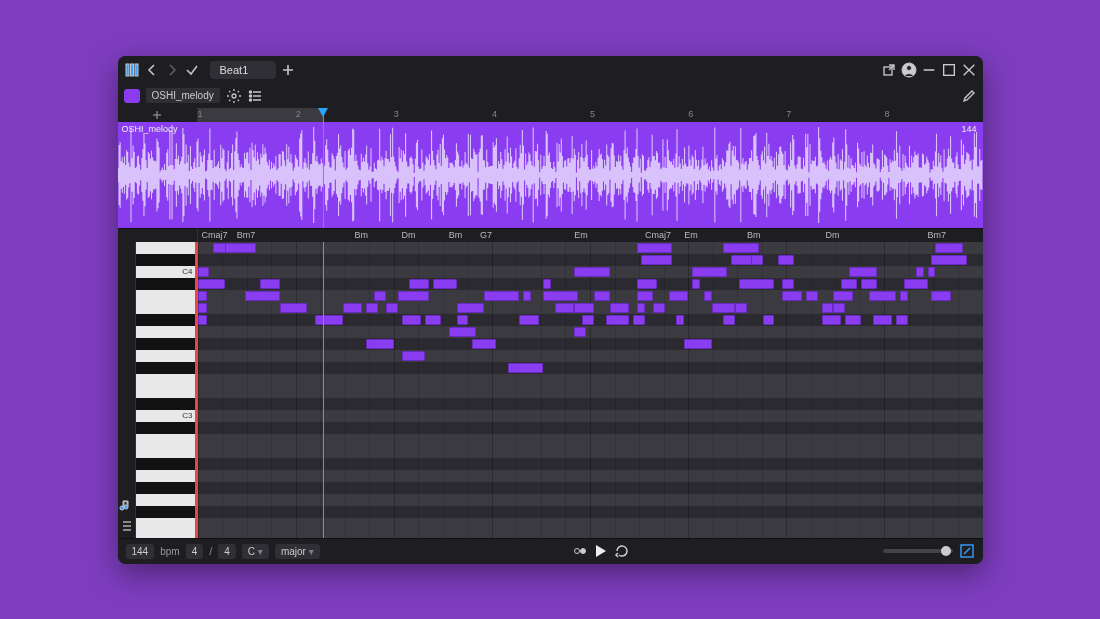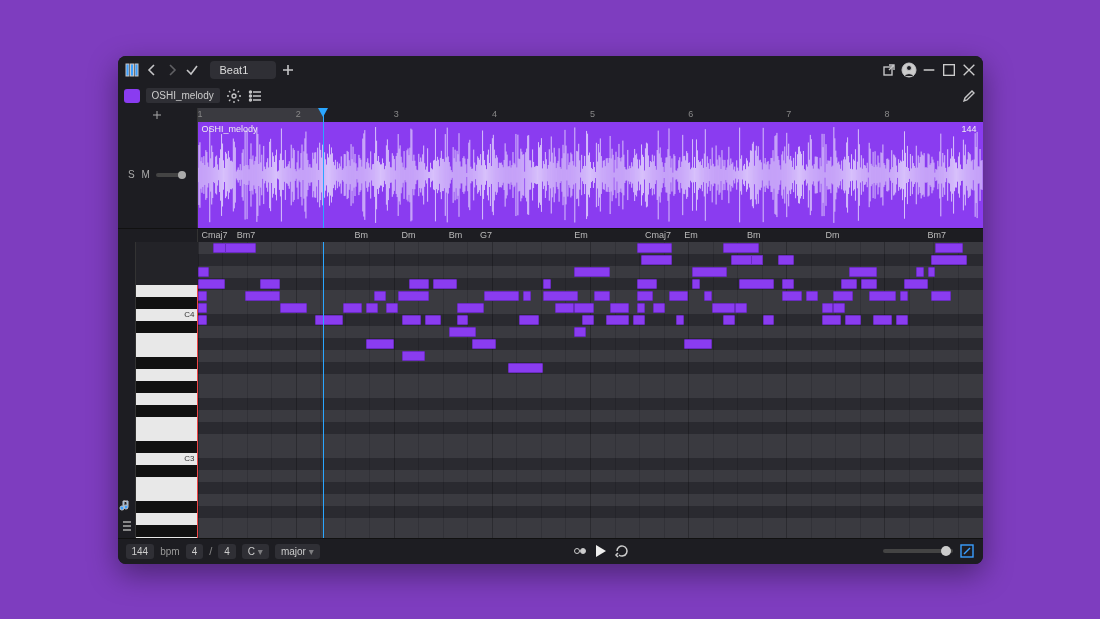--- a/index.html
+++ b/index.html
@@ -35,21 +35,21 @@
 .wave svg { position:absolute; top:0; left:0; width:100%; height:100%; }
 .playline { position:absolute; top:0; bottom:0; width:1px; background:#2AA6FF; z-index:5; pointer-events:none; }
 
 .chordRow { height:14px; display:flex; border-top:1px solid #111; }
 .chordL { width:80px; background:#1d1d22; border-right:1px solid #333; }
 .chords { flex:1; position:relative; background:#1d1d22; font-size:9px; }
 .chords .c { position:absolute; top:1px; color:#bbb; }
 
 .piano { flex:1; display:flex; overflow:hidden; }
 .sidecol { width:18px; background:#1d1d22; display:flex; flex-direction:column; justify-content:flex-end; align-items:center; gap:4px; padding-bottom:4px; border-right:1px solid #333; }
-.keys { width:62px; background:#1d1d22; position:relative; border-right:1px solid #ef4444;margin-top:43px; }
+.keys { width:62px; background:#1d1d22; position:relative; border-right:3px solid #ef4444; }
 .keys .row { position:absolute; left:0; width:100%; height:12px; }
 .keys .w { background:#e8e8e8; }
 .keys .b { background:#111; }
 .keys .ol { position:absolute; right:2px; font-size:8px; color:#333; }
 .grid { flex:1; position:relative; background:#2a2a30; overflow:hidden; }
 .grid .row { position:absolute; left:0; width:100%; height:12px; }
 .grid .rw { background:#3a3a40; }
 .grid .rb { background:#2a2a30; }
 .grid .vline { position:absolute; top:0; bottom:0; width:1px; background:rgba(0,0,0,.25); }
 .grid .sub { background:rgba(0,0,0,.12); }
@@ -168,24 +168,20 @@
           <span class="n" style="left: 37.5%;">4</span>
           <span class="n" style="left: 50%;">5</span>
           <span class="n" style="left: 62.5%;">6</span>
           <span class="n" style="left: 75%;">7</span>
           <span class="n" style="left: 87.5%;">8</span>
           <div class="playhead" style="left: 16%;"></div>
         </div>
     </div>
 
     <div class="waveRow">
-      <div class="waveL">
-        <span class="sm">S M</span>
-        <span class="slider"></span>
-      </div>
       <div class="wave">
         <span class="lbl">OSHI_melody</span>
         <span class="len">144</span>
         <svg id="wfsvg" viewBox="0 0 800 106" preserveAspectRatio="none">
             <path d="M0 45.8 L0 60.2 M1 23.02451838589623 L1 82.97548161410377 M2 20.255659662128892 L2 85.74434033787111 M3 39.251932805018846 L3 66.74806719498116 M4 35.2216965634019 L4 70.7783034365981 M5 40.97371073129011 L5 65.02628926870989 M6 34.147731437029535 L6 71.85226856297047 M7 43.05422016399205 L7 62.94577983600795 M8 28.14153880818469 L8 77.85846119181531 M9 29.95721067482173 L9 76.04278932517826 M10 40.47712978452432 L10 65.52287021547568 M11 44.76732750058541 L11 61.23267249941459 M12 5.753959474791188 L12 100.24604052520881 M13 36.34277054263803 L13 69.65722945736198 M14 23.4857499611564 L14 82.5142500388436 M15 29.970744074979407 L15 76.02925592502059 M16 45.96746164502326 L16 60.03253835497674 M17 44.86345662325845 L17 61.13654337674155 M18 34.58543308238827 L18 71.41456691761172 M19 33.49906321413637 L19 72.50093678586363 M20 42.40607550517649 L20 63.59392449482351 M21 47.72780182129707 L21 58.27219817870293 M22 35.94832046670281 L22 70.05167953329719 M23 27.300387181877237 L23 78.69961281812276 M24 12.069299598858919 L24 93.93070040114108 M25 21.528381409547 L25 84.471618590453 M26 38.2862092669704 L26 67.7137907330296 M27 45.983792310470804 L27 60.016207689529196 M28 29.883128936200535 L28 76.11687106379946 M29 31.550814422834595 L29 74.44918557716541 M30 36.7054945163039 L30 69.2945054836961 M31 28.840222116419532 L31 77.15977788358046 M32 35.35507647907089 L32 70.64492352092911 M33 38.79991485980173 L33 67.20008514019827 M34 38.613939014892026 L34 67.38606098510797 M35 39.5933689827931 L35 66.4066310172069 M36 16.551770118076817 L36 89.44822988192318 M37 19.63919752781949 L37 86.36080247218051 M38 25.37589319521794 L38 80.62410680478206 M39 49.446035208653754 L39 56.553964791346246 M40 47.72176866163841 L40 58.27823133836159 M41 45.428582199916505 L41 60.571417800083495 M42 47.91333125098127 L42 58.08666874901873 M43 42.122118671828346 L43 63.877881328171654 M44 48.26600815480368 L44 57.73399184519632 M45 30.78309005658161 L45 75.21690994341839 M46 27.29234462540216 L46 78.70765537459783 M47 43.87536271205285 L47 62.12463728794715 M48 8.3834234133421 L48 97.6165765866579 M49 42.918066374381304 L49 63.081933625618696 M50 8.856151641008907 L50 97.1438483589911 M51 43.157552515379386 L51 62.842447484620614 M52 47.27574488654915 L52 58.72425511345085 M53 36.94394072192864 L53 69.05605927807136 M54 21.371097161250066 L54 84.62890283874994 M55 37.29719801268901 L55 68.70280198731099 M56 33.48758724652945 L56 72.51241275347056 M57 42.57552008884327 L57 63.42447991115673 M58 38.942797437199395 L58 67.05720256280061 M59 34.64907613392073 L59 71.35092386607927 M60 6.095134191770924 L60 99.90486580822908 M61 12.017612423200632 L61 93.98238757679937 M62 41.958790168672564 L62 64.04120983132744 M63 22.38828820718247 L63 83.61171179281753 M64 40.36853106359665 L64 65.63146893640335 M65 32.72789506512676 L65 73.27210493487324 M66 49.12037806070928 L66 56.87962193929072 M67 23.92785656565097 L67 82.07214343434903 M68 44.61378313266022 L68 61.38621686733978 M69 47.10462726520903 L69 58.89537273479097 M70 40.26178135355919 L70 65.7382186464408 M71 36.23921653217225 L71 69.76078346782775 M72 45.466238973321744 L72 60.533761026678256 M73 19.78767128438922 L73 86.21232871561078 M74 16.820661632811237 L74 89.17933836718876 M75 44.98629736658393 L75 61.01370263341607 M76 30.358184336909005 L76 75.641815663091 M77 34.17370092902588 L77 71.82629907097413 M78 39.934575488906646 L78 66.06542451109335 M79 33.24288414086432 L79 72.75711585913568 M80 27.596252229589417 L80 78.40374777041058 M81 49.424081460001595 L81 56.575918539998405 M82 48.59117406372999 L82 57.40882593627001 M83 38.1121480253947 L83 67.8878519746053 M84 31.588006425587807 L84 74.4119935744122 M85 6.477068993978904 L85 99.5229310060211 M86 38.14443707994943 L86 67.85556292005057 M87 37.927979460868656 L87 68.07202053913134 M88 46.15299654240732 L88 59.84700345759268 M89 28.06187303138726 L89 77.93812696861274 M90 44.787951217803354 L90 61.212048782196646 M91 44.217387480105984 L91 61.782612519894016 M92 42.16398580957646 L92 63.83601419042354 M93 39.22395266033272 L93 66.77604733966729 M94 46.202370945113564 L94 59.797629054886436 M95 22.699363167071958 L95 83.30063683292803 M96 36.23871482539107 L96 69.76128517460893 M97 26.188538271837754 L97 79.81146172816224 M98 28.035321962047604 L98 77.9646780379524 M99 47.099844772278374 L99 58.900155227721626 M100 49.25592098188997 L100 56.74407901811003 M101 40.37246370504773 L101 65.62753629495226 M102 28.784639496319457 L102 77.21536050368054 M103 47.431427679884564 L103 58.568572320115436 M104 45.81015308903101 L104 60.18984691096899 M105 31.090679652246408 L105 74.90932034775359 M106 22.5038357307322 L106 83.49616426926781 M107 47.95843527266753 L107 58.04156472733247 M108 29.335254005063327 L108 76.66474599493668 M109 16.335102106565316 L109 89.66489789343468 M110 9.558138910162967 L110 96.44186108983703 M111 31.556989302602126 L111 74.44301069739788 M112 37.97273774360081 L112 68.02726225639918 M113 45.18784243154249 L113 60.81215756845751 M114 42.14032303743214 L114 63.85967696256786 M115 45.446468833613366 L115 60.553531166386634 M116 45.843027662217665 L116 60.156972337782335 M117 30.66608343894007 L117 75.33391656105994 M118 36.816000753377566 L118 69.18399924662243 M119 30.52079362278842 L119 75.47920637721158 M120 30.225931979023155 L120 75.77406802097684 M121 41.49448420910922 L121 64.50551579089078 M122 25.679177673888628 L122 80.32082232611137 M123 47.96897659110804 L123 58.03102340889196 M124 20.68626876907129 L124 85.31373123092871 M125 27.89612895663487 L125 78.10387104336513 M126 35.572572891946244 L126 70.42742710805376 M127 22.643935669833404 L127 83.35606433016659 M128 38.81869223288478 L128 67.18130776711523 M129 30.2574764196021 L129 75.7425235803979 M130 37.289061114800155 L130 68.71093888519985 M131 42.587585918642 L131 63.412414081358 M132 31.61147118965746 L132 74.38852881034254 M133 35.45588253399765 L133 70.54411746600235 M134 22.28023356899794 L134 83.71976643100206 M135 32.415322808859074 L135 73.58467719114093 M136 25.448566065822266 L136 80.55143393417774 M137 31.254464079876442 L137 74.74553592012356 M138 39.84957061414178 L138 66.15042938585822 M139 43.2747023494685 L139 62.7252976505315 M140 37.84046400006649 L140 68.15953599993351 M141 47.249680932207276 L141 58.750319067792724 M142 39.768828367304195 L142 66.2311716326958 M143 46.23582825597777 L143 59.76417174402223 M144 41.44292031813238 L144 64.55707968186762 M145 44.34487361674546 L145 61.65512638325454 M146 34.35231403292565 L146 71.64768596707435 M147 47.94272376540327 L147 58.05727623459673 M148 46.355334208356076 L148 59.644665791643924 M149 32.04451558783465 L149 73.95548441216535 M150 32.190977047752085 L150 73.80902295224791 M151 44.16112930311634 L151 61.83887069688366 M152 28.904948385846538 L152 77.09505161415346 M153 29.870590480037226 L153 76.12940951996278 M154 38.20735672600266 L154 67.79264327399734 M155 43.8080376803468 L155 62.1919623196532 M156 22.132182029147227 L156 83.86781797085277 M157 37.15156652258011 L157 68.84843347741989 M158 24.650581934495133 L158 81.34941806550486 M159 40.3157229456006 L159 65.6842770543994 M160 31.975410960354385 L160 74.02458903964562 M161 41.288073868195774 L161 64.71192613180423 M162 48.81368045548857 L162 57.18631954451143 M163 45.44164851847551 L163 60.55835148152449 M164 32.85610814700755 L164 73.14389185299245 M165 36.04143535082622 L165 69.95856464917378 M166 37.741808761822455 L166 68.25819123817755 M167 44.59268341059743 L167 61.40731658940257 M168 16.553319801390174 L168 89.44668019860983 M169 11.41367192998878 L169 94.58632807001122 M170 8.094538763997846 L170 97.90546123600215 M171 46.74544223360012 L171 59.25455776639988 M172 40.14055183011003 L172 65.85944816988997 M173 36.30265607007546 L173 69.69734392992454 M174 41.231670916226214 L174 64.76832908377378 M175 45.52418701421319 L175 60.47581298578681 M176 29.39901159576931 L176 76.60098840423069 M177 47.47384409336294 L177 58.52615590663706 M178 42.241197661482985 L178 63.758802338517015 M179 41.97136542923393 L179 64.02863457076607 M180 31.133995114977008 L180 74.86600488502299 M181 5.031452016968984 L181 100.96854798303102 M182 18.708068391535193 L182 87.29193160846481 M183 38.916466959984525 L183 67.08353304001548 M184 34.041684314309954 L184 71.95831568569005 M185 40.22636812264115 L185 65.77363187735885 M186 42.42989128574985 L186 63.57010871425015 M187 42.289056619431115 L187 63.710943380568885 M188 36.42765711526292 L188 69.57234288473708 M189 40.93162521332666 L189 65.06837478667333 M190 47.18663124900251 L190 58.81336875099749 M191 43.78125822534696 L191 62.21874177465304 M192 23.3185215553327 L192 82.6814784446673 M193 17.365795158706902 L193 88.6342048412931 M194 27.873347508767623 L194 78.12665249123238 M195 39.71114885174231 L195 66.28885114825769 M196 45.205496887164216 L196 60.794503112835784 M197 45.388757241848985 L197 60.611242758151015 M198 31.18823988508092 L198 74.81176011491908 M199 33.73947451024897 L199 72.26052548975103 M200 37.10103529509008 L200 68.89896470490993 M201 48.458557712497374 L201 57.541442287502626 M202 34.03780797430625 L202 71.96219202569375 M203 30.917653445746144 L203 75.08234655425386 M204 12.049935103778267 L204 93.95006489622173 M205 26.592452052010046 L205 79.40754794798995 M206 23.34362608296797 L206 82.65637391703203 M207 34.695675705629824 L207 71.30432429437018 M208 40.58011265939584 L208 65.41988734060416 M209 45.17478868899601 L209 60.82521131100399 M210 29.065427527767334 L210 76.93457247223267 M211 47.76267054249518 L211 58.23732945750482 M212 45.6772507983354 L212 60.3227492016646 M213 28.25870342709876 L213 77.74129657290123 M214 26.544591653638108 L214 79.45540834636189 M215 33.11080874740939 L215 72.8891912525906 M216 25.646111996320542 L216 80.35388800367946 M217 6.625725681119363 L217 99.37427431888064 M218 7.58046744126186 L218 98.41953255873814 M219 38.93351114103001 L219 67.06648885896999 M220 32.70704740460189 L220 73.2929525953981 M221 38.70638828688942 L221 67.29361171311058 M222 43.86994865392403 L222 62.13005134607597 M223 47.61024508006038 L223 58.38975491993962 M224 48.19042555292769 L224 57.80957444707231 M225 31.85689810465864 L225 74.14310189534136 M226 39.95745576656659 L226 66.04254423343342 M227 35.5380692756584 L227 70.4619307243416 M228 39.55809706104046 L228 66.44190293895954 M229 32.3576821619412 L229 73.6423178380588 M230 23.52545523666245 L230 82.47454476333755 M231 41.167656718026905 L231 64.8323432819731 M232 47.63568777992132 L232 58.36431222007868 M233 44.47456965312767 L233 61.52543034687233 M234 26.27161667550758 L234 79.72838332449243 M235 49.85840944182681 L235 56.14159055817319 M236 49.84757668139778 L236 56.15242331860222 M237 40.70477704318512 L237 65.29522295681488 M238 46.2530254116743 L238 59.7469745883257 M239 47.31520315443136 L239 58.68479684556864 M240 38.52206126610399 L240 67.47793873389601 M241 37.855067294754555 L241 68.14493270524545 M242 6.637296286167114 L242 99.36270371383289 M243 38.83132836326887 L243 67.16867163673113 M244 34.8164396043002 L244 71.1835603956998 M245 37.72503927595102 L245 68.27496072404898 M246 44.20165089027993 L246 61.79834910972007 M247 35.88269149562593 L247 70.11730850437408 M248 28.814494502737013 L248 77.185505497263 M249 36.91811746745765 L249 69.08188253254235 M250 36.87843957721669 L250 69.12156042278332 M251 39.78155176889422 L251 66.21844823110578 M252 12.107148129284909 L252 93.89285187071509 M253 35.349247078475315 L253 70.65075292152468 M254 5.640407643758223 L254 100.35959235624178 M255 34.42498785425062 L255 71.57501214574938 M256 40.09219773607033 L256 65.90780226392967 M257 44.49194511603676 L257 61.50805488396324 M258 48.15463351611233 L258 57.84536648388767 M259 50.11184986514023 L259 55.88815013485977 M260 25.11606453870664 L260 80.88393546129336 M261 36.179015168306115 L261 69.82098483169389 M262 27.67094110283526 L262 78.32905889716474 M263 39.77317330600033 L263 66.22682669399967 M264 28.788280389163994 L264 77.21171961083601 M265 32.20624656516593 L265 73.79375343483407 M266 11.184406540170315 L266 94.81559345982969 M267 39.407017848902356 L267 66.59298215109764 M268 44.60578827056598 L268 61.39421172943402 M269 44.54987746000841 L269 61.45012253999159 M270 35.959667508695794 L270 70.04033249130421 M271 34.20030452347892 L271 71.79969547652108 M272 36.54084429137096 L272 69.45915570862904 M273 42.301096771517614 L273 63.698903228482386 M274 51.04503451030636 L274 54.95496548969364 M275 36.80825771358346 L275 69.19174228641654 M276 20.659046519454563 L276 85.34095348054544 M277 17.812572060718182 L277 88.18742793928182 M278 44.65999181289226 L278 61.34000818710774 M279 46.879635342575675 L279 59.120364657424325 M280 46.59946402206157 L280 59.40053597793843 M281 27.572360636968583 L281 78.42763936303142 M282 40.54660133759217 L282 65.45339866240782 M283 48.78940552484472 L283 57.21059447515528 M284 42.739593335541166 L284 63.260406664458834 M285 34.3543972000316 L285 71.6456027999684 M286 35.84366553045477 L286 70.15633446954523 M287 37.756380037568604 L287 68.2436199624314 M288 32.11199060623185 L288 73.88800939376816 M289 43.214909625123255 L289 62.785090374876745 M290 8.514588968706079 L290 97.48541103129392 M291 29.05904596520577 L291 76.94095403479423 M292 37.957445774323666 L292 68.04255422567633 M293 43.18979737337441 L293 62.81020262662559 M294 47.15268367319585 L294 58.84731632680415 M295 32.61910055674085 L295 73.38089944325915 M296 27.629129239488407 L296 78.3708707605116 M297 40.97239949684059 L297 65.02760050315942 M298 21.983828697523442 L298 84.01617130247655 M299 44.04167576607248 L299 61.95832423392752 M300 16.217257115163378 L300 89.78274288483662 M301 12.825683404569276 L301 93.17431659543072 M302 27.58198167175433 L302 78.41801832824567 M303 36.24116358317525 L303 69.75883641682475 M304 33.12143459569675 L304 72.87856540430326 M305 35.46067482823719 L305 70.53932517176281 M306 45.958136740344955 L306 60.041863259655045 M307 40.647145378712665 L307 65.35285462128734 M308 41.016460741238824 L308 64.98353925876118 M309 40.48562862053645 L309 65.51437137946355 M310 42.74021872412487 L310 63.25978127587513 M311 45.23857254707272 L311 60.76142745292728 M312 37.957589468470545 L312 68.04241053152946 M313 21.329988922167104 L313 84.6700110778329 M314 29.487419504635184 L314 76.51258049536482 M315 32.62288389550673 L315 73.37711610449327 M316 44.49270979476491 L316 61.50729020523509 M317 44.1306023129783 L317 61.8693976870217 M318 38.56411678906295 L318 67.43588321093705 M319 45.55254131483413 L319 60.44745868516587 M320 43.09619313103903 L320 62.90380686896097 M321 30.01782297858122 L321 75.98217702141878 M322 40.82530686380934 L322 65.17469313619065 M323 42.3484932882438 L323 63.6515067117562 M324 11.95479817451124 L324 94.04520182548876 M325 45.37848831682349 L325 60.62151168317651 M326 12.684071904839954 L326 93.31592809516005 M327 36.53673642762471 L327 69.4632635723753 M328 37.118190175433384 L328 68.88180982456662 M329 26.681443396055357 L329 79.31855660394464 M330 29.684041198191863 L330 76.31595880180814 M331 32.74247482457482 L331 73.25752517542517 M332 32.19967020662191 L332 73.8003297933781 M333 49.69434175901198 L333 56.30565824098802 M334 30.24715841906917 L334 75.75284158093083 M335 26.576088331501097 L335 79.4239116684989 M336 13.673467507853644 L336 92.32653249214636 M337 13.117168751626735 L337 92.88283124837326 M338 38.204831214231675 L338 67.79516878576833 M339 38.43505325925446 L339 67.56494674074554 M340 45.363405126161 L340 60.636594873839 M341 27.4455296866195 L341 78.5544703133805 M342 39.947529977896444 L342 66.05247002210356 M343 44.89679135966122 L343 61.10320864033878 M344 44.252771554424484 L344 61.747228445575516 M345 43.72593114180808 L345 62.27406885819192 M346 44.04686488780392 L346 61.95313511219608 M347 20.160382245200694 L347 85.8396177547993 M348 25.35820715022855 L348 80.64179284977145 M349 23.091170449357016 L349 82.90882955064299 M350 16.12903696224093 L350 89.87096303775907 M351 46.408981889962455 L351 59.591018110037545 M352 38.91278236741582 L352 67.08721763258418 M353 42.11316806685579 L353 63.88683193314421 M354 30.03099475297492 L354 75.96900524702508 M355 37.2601839847176 L355 68.7398160152824 M356 46.69799826780898 L356 59.30200173219102 M357 42.9997458682965 L357 63.0002541317035 M358 27.27883638783135 L358 78.72116361216865 M359 39.58734769704019 L359 66.41265230295981 M360 14.4795517824532 L360 91.5204482175468 M361 30.657576716176848 L361 75.34242328382315 M362 40.76577984045143 L362 65.23422015954857 M363 25.75976240682237 L363 80.24023759317762 M364 34.53766903652147 L364 71.46233096347854 M365 46.05374030690387 L365 59.94625969309613 M366 41.15610558936354 L366 64.84389441063645 M367 38.83211469676205 L367 67.16788530323795 M368 26.266249436500996 L368 79.733750563499 M369 44.94547477224635 L369 61.05452522775365 M370 46.76577681183571 L370 59.23422318816429 M371 36.23662816021759 L371 69.76337183978241 M372 22.790816425986122 L372 83.20918357401388 M373 31.256823023696782 L373 74.74317697630322 M374 7.8803225595678725 L374 98.11967744043213 M375 23.553454543480626 L375 82.44654545651937 M376 47.47345124675074 L376 58.52654875324926 M377 31.436150851863612 L377 74.56384914813638 M378 42.98372649010387 L378 63.01627350989613 M379 40.276077713859735 L379 65.72392228614027 M380 30.562573591429146 L380 75.43742640857086 M381 32.212582496633686 L381 73.78741750336631 M382 39.103597453142875 L382 66.89640254685713 M383 43.4185583852868 L383 62.5814416147132 M384 5.4737621076579615 L384 100.52623789234204 M385 44.71585175096989 L385 61.28414824903011 M386 28.908672814117747 L386 77.09132718588225 M387 29.446477409035385 L387 76.55352259096462 M388 21.774425020143056 L388 84.22557497985694 M389 38.33825699027878 L389 67.66174300972122 M390 50.370771744958276 L390 55.629228255041724 M391 32.836069453917766 L391 73.16393054608224 M392 46.71042445480654 L392 59.28957554519346 M393 44.065584438900174 L393 61.934415561099826 M394 33.91936183183131 L394 72.08063816816869 M395 43.92745520813433 L395 62.07254479186567 M396 8.93321637353074 L396 97.06678362646926 M397 11.715600698406348 L397 94.28439930159365 M398 33.26727351154405 L398 72.73272648845595 M399 30.606111052085875 L399 75.39388894791412 M400 39.967265026817756 L400 66.03273497318224 M401 45.88143762813305 L401 60.11856237186695 M402 47.06066913114676 L402 58.93933086885324 M403 40.0757427402966 L403 65.92425725970341 M404 45.04877954234042 L404 60.95122045765958 M405 49.92403198314351 L405 56.07596801685649 M406 20.794995955588455 L406 85.20500404441154 M407 39.548096707482046 L407 66.45190329251795 M408 22.005647876453438 L408 83.99435212354656 M409 30.428188803454397 L409 75.57181119654561 M410 16.436059187087807 L410 89.5639408129122 M411 34.08618969403354 L411 71.91381030596645 M412 45.60049842985093 L412 60.39950157014907 M413 38.829430322524985 L413 67.17056967747502 M414 38.138119283310715 L414 67.86188071668929 M415 44.15010919602872 L415 61.84989080397128 M416 36.449353655681705 L416 69.5506463443183 M417 36.08351259858411 L417 69.91648740141589 M418 40.81618107763517 L418 65.18381892236482 M419 35.988751797177905 L419 70.01124820282209 M420 13.953612693247848 L420 92.04638730675215 M421 36.436920392562755 L421 69.56307960743725 M422 26.77975773210055 L422 79.22024226789945 M423 32.78116108890303 L423 73.21883891109697 M424 50.504951831427995 L424 55.495048168572005 M425 37.84876590191347 L425 68.15123409808653 M426 29.73587302485526 L426 76.26412697514473 M427 46.489957154704555 L427 59.510042845295445 M428 34.91588958095186 L428 71.08411041904813 M429 21.927938674679737 L429 84.07206132532026 M430 35.977592380975935 L430 70.02240761902407 M431 39.432610218252556 L431 66.56738978174745 M432 35.26929109764751 L432 70.73070890235249 M433 18.578967997746076 L433 87.42103200225392 M434 32.657190485770116 L434 73.34280951422988 M435 44.99213017026033 L435 61.00786982973967 M436 47.240942390856965 L436 58.759057609143035 M437 47.62743723518049 L437 58.37256276481951 M438 27.935303033564214 L438 78.06469696643579 M439 46.6638402499994 L439 59.3361597500006 M440 43.799776846954565 L440 62.200223153045435 M441 46.130874627610766 L441 59.869125372389234 M442 40.27726112800534 L442 65.72273887199466 M443 44.42246001074808 L443 61.57753998925192 M444 35.722093659720855 L444 70.27790634027915 M445 26.956547906843483 L445 79.04345209315652 M446 33.0942200823396 L446 72.9057799176604 M447 31.54898685339579 L447 74.45101314660421 M448 37.32620489633245 L448 68.67379510366756 M449 46.454156322107124 L449 59.545843677892876 M450 37.63367604416846 L450 68.36632395583155 M451 43.42598878645542 L451 62.57401121354458 M452 22.394301523863653 L452 83.60569847613635 M453 32.72094834430409 L453 73.27905165569591 M454 34.907309273268766 L454 71.09269072673123 M455 48.51022777982858 L455 57.48977222017142 M456 26.342979438608747 L456 79.65702056139125 M457 20.654151420693964 L457 85.34584857930604 M458 21.471951466504834 L458 84.52804853349517 M459 33.4460587692617 L459 72.5539412307383 M460 45.01600267188907 L460 60.98399732811093 M461 38.97991826671067 L461 67.02008173328933 M462 40.09887967281186 L462 65.90112032718814 M463 32.6456732386183 L463 73.3543267613817 M464 39.29501959315366 L464 66.70498040684635 M465 33.6353208807126 L465 72.3646791192874 M466 44.023121472164064 L466 61.976878527835936 M467 47.71884537706138 L467 58.28115462293862 M468 28.03088272838795 L468 77.96911727161205 M469 8.608907935384195 L469 97.3910920646158 M470 31.4476296695655 L470 74.5523703304345 M471 25.427154757141068 L471 80.57284524285893 M472 35.61167965707156 L472 70.38832034292844 M473 40.17261319064505 L473 65.82738680935495 M474 44.76964965034457 L474 61.23035034965543 M475 49.984380291194014 L475 56.015619708805986 M476 40.895849166419254 L476 65.10415083358075 M477 35.53697581511152 L477 70.46302418488848 M478 35.251411887678 L478 70.748588112322 M479 27.09711882942056 L479 78.90288117057943 M480 6.428087038479859 L480 99.57191296152014 M481 33.845042367838325 L481 72.15495763216168 M482 45.55634018895944 L482 60.44365981104056 M483 36.44930746979544 L483 69.55069253020456 M484 50.64880511212736 L484 55.35119488787264 M485 32.22192159270604 L485 73.77807840729396 M486 33.94946835931705 L486 72.05053164068295 M487 48.29409112262995 L487 57.70590887737005 M488 48.84954115822317 L488 57.15045884177683 M489 46.364977177007766 L489 59.635022822992234 M490 38.22012431391914 L490 67.77987568608086 M491 35.29179643767862 L491 70.70820356232139 M492 45.03175816873117 L492 60.96824183126883 M493 39.60260408364702 L493 66.39739591635298 M494 12.871330741533896 L494 93.1286692584661 M495 34.107450981231096 L495 71.8925490187689 M496 33.87521986808116 L496 72.12478013191884 M497 38.303353077079606 L497 67.6966469229204 M498 29.10967494229512 L498 76.89032505770489 M499 31.11041212927125 L499 74.88958787072875 M500 40.93912368417239 L500 65.06087631582761 M501 40.28280291884098 L501 65.71719708115901 M502 47.24832992366996 L502 58.75167007633004 M503 45.6149295205485 L503 60.3850704794515 M504 17.20916232260643 L504 88.79083767739357 M505 45.62140420905198 L505 60.37859579094802 M506 34.928921849868495 L506 71.07107815013151 M507 46.01302089767314 L507 59.98697910232686 M508 17.404187236753877 L508 88.59581276324613 M509 28.334505452861823 L509 77.66549454713818 M510 38.14165840820101 L510 67.85834159179899 M511 40.09808818735797 L511 65.90191181264203 M512 39.30562250089242 L512 66.69437749910759 M513 43.091019882339886 L513 62.908980117660114 M514 36.750225098013914 L514 69.24977490198609 M515 45.80505976633703 L515 60.19494023366297 M516 31.51951398951351 L516 74.48048601048649 M517 7.188363217762529 L517 98.81163678223747 M518 44.89647800779203 L518 61.10352199220797 M519 34.29937330604138 L519 71.70062669395861 M520 41.22934749226759 L520 64.77065250773241 M521 46.8975846970976 L521 59.1024153029024 M522 37.03612526135193 L522 68.96387473864807 M523 43.58699720769998 L523 62.41300279230002 M524 25.606936365923055 L524 80.39306363407695 M525 41.802886170976876 L525 64.19711382902312 M526 44.694583865187965 L526 61.305416134812035 M527 44.235900963061525 L527 61.764099036938475 M528 23.476749081921298 L528 82.5232509180787 M529 37.59289423802984 L529 68.40710576197016 M530 43.45430072436575 L530 62.54569927563425 M531 33.20485419949438 L531 72.79514580050562 M532 35.3199281546829 L532 70.6800718453171 M533 46.9341870438285 L533 59.0658129561715 M534 28.104523831409033 L534 77.89547616859096 M535 37.79892576213112 L535 68.20107423786888 M536 44.12498439012708 L536 61.87501560987292 M537 37.93118138692558 L537 68.06881861307441 M538 48.00445167207054 L538 57.99554832792946 M539 45.46305606259524 L539 60.53694393740476 M540 37.59757751967991 L540 68.4024224803201 M541 24.78785639489361 L541 81.21214360510639 M542 43.35605038740905 L542 62.64394961259095 M543 36.495058049416684 L543 69.50494195058332 M544 41.99549612269302 L544 64.00450387730697 M545 40.376093393105066 L545 65.62390660689493 M546 47.60721761363619 L546 58.39278238636381 M547 44.56258631336707 L547 61.43741368663293 M548 49.36855442140809 L548 56.63144557859191 M549 38.307994262802865 L549 67.69200573719714 M550 45.60290187289543 L550 60.39709812710457 M551 48.71391120203726 L551 57.28608879796274 M552 5.581804417946842 L552 100.41819558205316 M553 36.75728815471521 L553 69.24271184528479 M554 33.2996581653304 L554 72.7003418346696 M555 48.52805888207014 L555 57.47194111792986 M556 43.631793537469036 L556 62.368206462530964 M557 41.965005977778794 L557 64.03499402222121 M558 47.2056232959513 L558 58.7943767040487 M559 36.235173030798606 L559 69.7648269692014 M560 38.560162927398075 L560 67.43983707260193 M561 44.39572074915771 L561 61.60427925084229 M562 40.47407095726777 L562 65.52592904273223 M563 28.353867166474924 L563 77.64613283352507 M564 28.790492701850596 L564 77.2095072981494 M565 21.710457498091273 L565 84.28954250190873 M566 19.79111403576971 L566 86.20888596423029 M567 43.75968678773292 L567 62.24031321226708 M568 28.505717554576155 L568 77.49428244542385 M569 23.71974464078852 L569 82.28025535921148 M570 33.87138209429713 L570 72.12861790570287 M571 24.25742458993503 L571 81.74257541006497 M572 38.360484602365766 L572 67.63951539763424 M573 37.74257573204446 L573 68.25742426795554 M574 40.31709595947013 L574 65.68290404052988 M575 47.53181996974318 L575 58.46818003025682 M576 5.836247167472905 L576 100.1637528325271 M577 41.48332318334142 L577 64.51667681665859 M578 36.0051023515698 L578 69.9948976484302 M579 42.47084707949841 L579 63.52915292050159 M580 40.08004289499762 L580 65.91995710500238 M581 39.07677617897909 L581 66.92322382102091 M582 47.388943264867834 L582 58.611056735132166 M583 42.22982739417481 L583 63.77017260582519 M584 35.93885008925729 L584 70.0611499107427 M585 35.95784146094003 L585 70.04215853905997 M586 28.14418588630076 L586 77.85581411369924 M587 39.31014189869299 L587 66.68985810130701 M588 14.083264454075831 L588 91.91673554592417 M589 13.205358041744333 L589 92.79464195825567 M590 10.903002811246552 L590 95.09699718875345 M591 34.12430956245009 L591 71.8756904375499 M592 37.90069402827433 L592 68.09930597172567 M593 43.259655925989705 L593 62.740344074010295 M594 47.58574810347912 L594 58.41425189652088 M595 32.48099993269369 L595 73.51900006730631 M596 29.235464221041312 L596 76.76453577895869 M597 38.429654903134534 L597 67.57034509686547 M598 24.461728240617134 L598 81.53827175938287 M599 41.376649386119794 L599 64.6233506138802 M600 10.85391711077537 L600 95.14608288922463 M601 33.900644894322795 L601 72.0993551056772 M602 21.68587035099044 L602 84.31412964900956 M603 37.458429871138755 L603 68.54157012886125 M604 33.9303945327887 L604 72.06960546721129 M605 38.66974245131394 L605 67.33025754868606 M606 44.96802568916776 L606 61.03197431083224 M607 35.85523689156865 L607 70.14476310843135 M608 47.56140858683858 L608 58.43859141316142 M609 29.739179228398907 L609 76.26082077160109 M610 43.83558311174579 L610 62.16441688825421 M611 32.228835504990684 L611 73.77116449500932 M612 24.79024577481323 L612 81.20975422518677 M613 24.39881102978252 L613 81.60118897021748 M614 29.5070895468496 L614 76.4929104531504 M615 31.906136393740333 L615 74.09386360625967 M616 43.372061497287184 L616 62.627938502712816 M617 29.015564477654422 L617 76.98443552234558 M618 47.172343842477574 L618 58.827656157522426 M619 48.39828908423915 L619 57.60171091576085 M620 42.41764132571724 L620 63.58235867428276 M621 44.59148056372952 L621 61.40851943627048 M622 20.445573579808254 L622 85.55442642019175 M623 37.721907881553605 L623 68.2780921184464 M624 12.887125555420056 L624 93.11287444457994 M625 17.165865649795165 L625 88.83413435020483 M626 43.570091342942035 L626 62.429908657057965 M627 46.632954407890146 L627 59.367045592109854 M628 42.156772769314514 L628 63.843227230685486 M629 34.52109339945554 L629 71.47890660054446 M630 34.61540758326453 L630 71.38459241673547 M631 34.894078664696416 L631 71.10592133530358 M632 46.47033593479375 L632 59.52966406520625 M633 47.336341159225796 L633 58.663658840774204 M634 35.736287141444315 L634 70.26371285855569 M635 44.262813767130964 L635 61.737186232869036 M636 11.858167245567898 L636 94.1418327544321 M637 25.13158014349174 L637 80.86841985650827 M638 11.914464657584901 L638 94.0855353424151 M639 50.2422058235522 L639 55.7577941764478 M640 22.146228986354252 L640 83.85377101364574 M641 41.878162798079444 L641 64.12183720192056 M642 38.34058809099594 L642 67.65941190900406 M643 38.87888417406367 L643 67.12111582593633 M644 38.69206258029752 L644 67.30793741970248 M645 34.82173455564531 L645 71.1782654443547 M646 44.60989414948736 L646 61.39010585051264 M647 43.52665921549905 L647 62.47334078450095 M648 5.091792479168362 L648 100.90820752083164 M649 16.284635358548257 L649 89.71536464145174 M650 28.632226804594396 L650 77.3677731954056 M651 35.367895349425666 L651 70.63210465057433 M652 41.079278206298035 L652 64.92072179370197 M653 39.60358139290368 L653 66.39641860709632 M654 42.54330533005138 L654 63.45669466994862 M655 46.76934783701042 L655 59.23065216298958 M656 38.584714064914316 L656 67.41528593508568 M657 48.63777156317496 L657 57.36222843682504 M658 37.40907356883033 L658 68.59092643116966 M659 34.72208265593611 L659 71.2779173440639 M660 37.44341664679814 L660 68.55658335320186 M661 20.439080736075994 L661 85.560919263924 M662 15.385974661016377 L662 90.61402533898362 M663 34.04349829140695 L663 71.95650170859305 M664 40.426815513197404 L664 65.57318448680259 M665 46.7633422154842 L665 59.2366577845158 M666 32.249169866929954 L666 73.75083013307005 M667 47.26658409261458 L667 58.73341590738542 M668 37.342820959060795 L668 68.6571790409392 M669 38.734350760801846 L669 67.26564923919815 M670 27.256906150283513 L670 78.74309384971649 M671 47.56757529927772 L671 58.43242470072228 M672 39.66450473006698 L672 66.33549526993302 M673 7.248036550873081 L673 98.75196344912692 M674 22.225353770365473 L674 83.77464622963453 M675 45.43957960867593 L675 60.56042039132407 M676 33.19726855958029 L676 72.8027314404197 M677 46.689504158767285 L677 59.310495841232715 M678 36.36224888747687 L678 69.63775111252312 M679 43.0727138437184 L679 62.9272861562816 M680 43.56075486454516 L680 62.43924513545484 M681 46.076969469893065 L681 59.923030530106935 M682 40.7438415777478 L682 65.2561584222522 M683 50.3575107916779 L683 55.6424892083221 M684 20.808585234265777 L684 85.19141476573422 M685 26.607471497129154 L685 79.39252850287085 M686 41.81544789269101 L686 64.18455210730899 M687 43.68784684457289 L687 62.31215315542711 M688 29.88920843141182 L688 76.11079156858818 M689 45.02362217642792 L689 60.97637782357208 M690 29.25797897920615 L690 76.74202102079386 M691 42.67961054289647 L691 63.32038945710353 M692 44.7001498023117 L692 61.2998501976883 M693 33.51863196066199 L693 72.48136803933801 M694 40.746745582075484 L694 65.25325441792451 M695 45.39724160985785 L695 60.60275839014215 M696 30.405150579707694 L696 75.5948494202923 M697 30.907685990721802 L697 75.0923140092782 M698 22.45769330521871 L698 83.54230669478129 M699 41.099757177991755 L699 64.90024282200825 M700 43.06541970274302 L700 62.93458029725698 M701 46.5227619633901 L701 59.4772380366099 M702 36.85097009809073 L702 69.14902990190927 M703 36.54209683373482 L703 69.45790316626518 M704 37.7376197726596 L704 68.2623802273404 M705 50.200702756921864 L705 55.799297243078136 M706 47.30913419460172 L706 58.69086580539828 M707 28.19340595734178 L707 77.80659404265822 M708 45.10672709625214 L708 60.89327290374786 M709 32.46462168204599 L709 73.53537831795401 M710 33.4260379171872 L710 72.5739620828128 M711 35.398937958269485 L711 70.60106204173051 M712 43.564338598100925 L712 62.435661401899075 M713 50.11746251369295 L713 55.88253748630705 M714 37.19515303060778 L714 68.80484696939223 M715 40.959272397105224 L715 65.04072760289478 M716 38.4617445863109 L716 67.5382554136891 M717 39.51811647413202 L717 66.48188352586799 M718 27.75408436251139 L718 78.24591563748861 M719 38.78371282336287 L719 67.21628717663714 M720 9.296148532346706 L720 96.7038514676533 M721 30.852184171107368 L721 75.14781582889263 M722 44.93133008431905 L722 61.06866991568095 M723 23.87142999548843 L723 82.12857000451157 M724 45.9488903714025 L724 60.0511096285975 M725 49.09598058066953 L725 56.90401941933047 M726 32.026158675418166 L726 73.97384132458183 M727 46.40869795329321 L727 59.59130204670679 M728 33.773630932985256 L728 72.22636906701474 M729 41.11579825716797 L729 64.88420174283203 M730 43.924928472708885 L730 62.075071527291115 M731 45.7926006778773 L731 60.2073993221227 M732 23.71909718618444 L732 82.28090281381556 M733 45.5823720533459 L733 60.4176279466541 M734 33.46711320841568 L734 72.53288679158432 M735 40.86233818774386 L735 65.13766181225614 M736 34.992900278878594 L736 71.0070997211214 M737 29.5617959709027 L737 76.4382040290973 M738 32.65812091928807 L738 73.34187908071192 M739 33.48318576439918 L739 72.51681423560082 M740 31.163614164843207 L740 74.83638583515679 M741 45.44024462435626 L741 60.55975537564374 M742 45.19172156683736 L742 60.80827843316264 M743 45.791277048831404 L743 60.208722951168596 M744 31.470216621400326 L744 74.52978337859967 M745 32.395195860048986 L745 73.60480413995101 M746 42.83908319538459 L746 63.16091680461541 M747 41.126172779005046 L747 64.87382722099495 M748 34.704197903048495 L748 71.2958020969515 M749 37.54873358396542 L749 68.45126641603458 M750 40.59307872965857 L750 65.40692127034143 M751 50.61441254938433 L751 55.38558745061567 M752 46.93187087928596 L752 59.06812912071404 M753 47.785606597964176 L753 58.214393402035824 M754 38.78918940086392 L754 67.21081059913608 M755 44.29698438673653 L755 61.70301561326347 M756 29.477489713625985 L756 76.52251028637401 M757 11.638568066443256 L757 94.36143193355674 M758 44.471631563291886 L758 61.528368436708114 M759 30.98178776543062 L759 75.01821223456938 M760 40.47579923239148 L760 65.52420076760852 M761 33.163844680524186 L761 72.83615531947581 M762 45.84282629797619 L762 60.15717370202381 M763 49.741346613890535 L763 56.258653386109465 M764 27.253904857563626 L764 78.74609514243637 M765 45.16148567290422 L765 60.83851432709578 M766 44.4470271662552 L766 61.5529728337448 M767 36.51684846194306 L767 69.48315153805694 M768 26.390112315508304 L768 79.6098876844917 M769 34.273271361218946 L769 71.72672863878105 M770 14.372606826561963 L770 91.62739317343804 M771 36.79780638074554 L771 69.20219361925446 M772 40.474742275316785 L772 65.52525772468321 M773 40.43293230754185 L773 65.56706769245815 M774 46.28136464405636 L774 59.71863535594364 M775 34.44731311362557 L775 71.55268688637443 M776 30.34328758638277 L776 75.65671241361723 M777 42.519714913269794 L777 63.480285086730206 M778 47.01360547032065 L778 58.98639452967935 M779 47.24613713908648 L779 58.75386286091352 M780 17.642417813849164 L780 88.35758218615084 M781 33.315828736656115 L781 72.68417126334388 M782 22.507983906636948 L782 83.49201609336305 M783 42.10731308425932 L783 63.89268691574068 M784 37.407665735242716 L784 68.59233426475728 M785 29.932272338222617 L785 76.06772766177738 M786 31.22948190495876 L786 74.77051809504124 M787 32.30091203599318 L787 73.69908796400682 M788 39.25661530383906 L788 66.74338469616093 M789 37.84776632334783 L789 68.15223367665217 M790 47.74157901532573 L790 58.25842098467427 M791 37.513513663910686 L791 68.48648633608931 M792 11.158394791473981 L792 94.84160520852602 M793 24.98809561769012 L793 81.01190438230988 M794 9.886350243086781 L794 96.11364975691322 M795 44.347996552298085 L795 61.652003447701915 M796 44.56560863913178 L796 61.43439136086822 M797 27.071223036842127 L797 78.92877696315787 M798 38.79040111193754 L798 67.20959888806246 M799 38.07090983851141 L799 67.92909016148859 " stroke="#D9C2FB" stroke-width="1"></path>
           </svg>
       </div>
     </div>
 
     <div class="chordRow">

